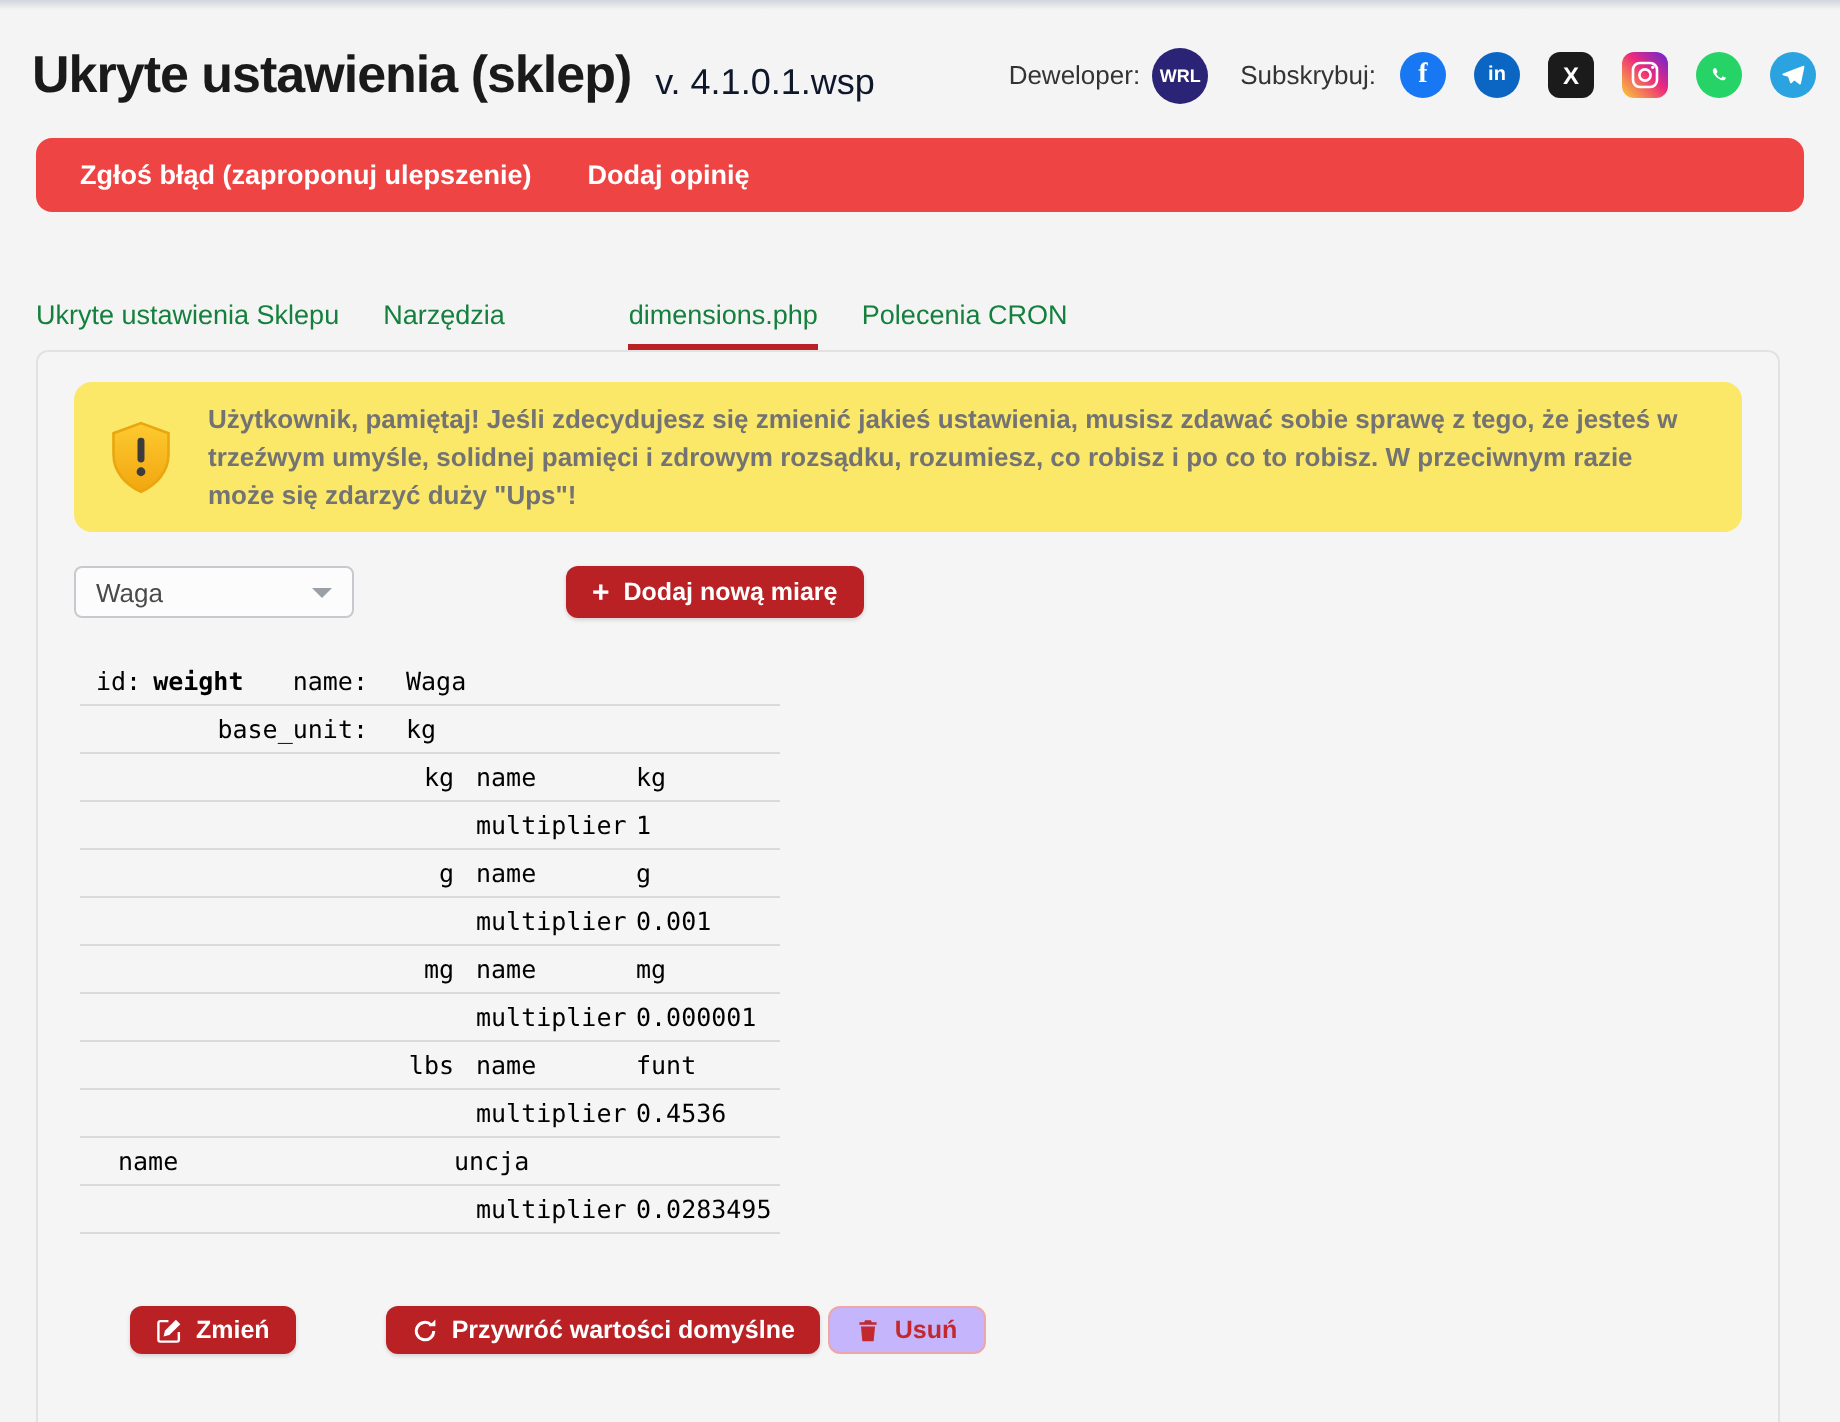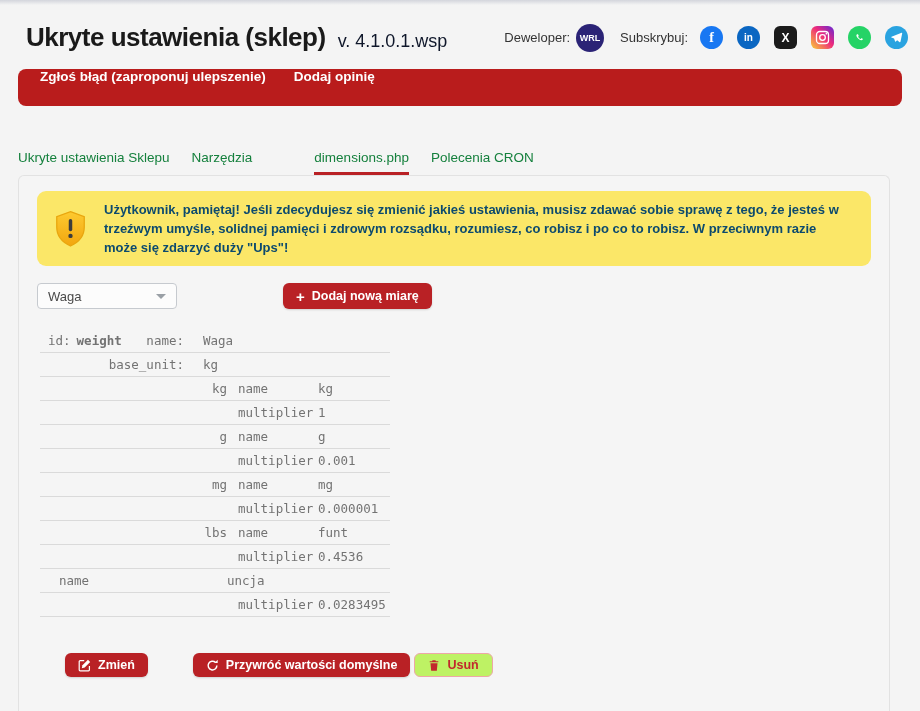--- a/index.html
+++ b/index.html
@@ -9,21 +9,21 @@
     font-family: "Liberation Sans", sans-serif;
     color: #222;
     overflow: hidden;
     position: relative;
   }
   .top-strip { height: 5px; background: linear-gradient(#d3d5dc, #f4f4f4); }
 
   
   .header {
     display: flex; align-items: center;
-    padding: 10px 10px 0 26px; height: 55px;
+    padding: 10px 10px 0 16px; height: 55px;
   }
   .page-title { font-size: 26px; font-weight: bold; color: #1a1a1a; letter-spacing: -0.5px; }
   .version { margin-left: 12px; font-size: 18px; font-weight: normal; color: #0f172a; padding-top: 8px; }
   .header-right { margin-left: auto; display: flex; align-items: center; font-size: 13px; color: #333; }
   .dev-label { margin-right: 6px; }
   .wrl-badge {
     width: 28px; height: 28px; border-radius: 50%;
     background: #2b2376; color: #fff; font-size: 9px; font-weight: bold;
     display: flex; align-items: center; justify-content: center; cursor: pointer;
   }
@@ -38,22 +38,22 @@
   .soc-fb { background: #1877f2; font-weight: bold; font-size: 14px; font-family: "Liberation Serif", serif; }
   .soc-li { background: #0a66c2; font-weight: bold; font-size: 10px; }
   .soc-x  { background: #1b1b1b; font-weight: bold; font-size: 12px; }
   .soc-ig { background: linear-gradient(45deg,#f9ce34,#ee2a7b 55%,#6228d7); }
   .soc-wa { background: #25d366; }
   .soc-tg { background: #2aa3e0; }
 
   
   .navbar {
     margin: 9px 18px 0 18px; height: 37px;
-    background: #b91c1c; border-radius: 8px;
-    display: flex; gap: 28px; padding: 0 22px;
+    background: #ef4444; border-radius: 8px;
+    display: flex; align-items: center; gap: 28px; padding: 0 22px;
   }
   .nav-item { color: #fff; font-weight: bold; font-size: 13.5px; cursor: pointer; }
 
   
   .tabs { margin: 44px 18px 0 18px; display: flex; gap: 22px; font-size: 13.5px; color: #15803d; }
   .tab { padding-bottom: 7px; cursor: pointer; border-bottom: 3px solid transparent; }
   .tab.active { border-bottom-color: #b92125; margin-left: 40px; }
 
   
   .card {
@@ -66,21 +66,21 @@
   }
 
   
   .warning {
     background: #fbe768; border-radius: 9px;
     display: flex; align-items: center; gap: 17px;
     padding: 9px 26px 9px 17px; min-height: 58px;
   }
   .shield { flex: 0 0 auto; display: flex; }
   .warning-text {
-    font-size: 13px; font-weight: bold; color: #0c4a6e; line-height: 19px; max-width: 772px;
+    font-size: 13px; font-weight: bold; color: #737373; line-height: 19px; max-width: 772px;
   }
 
   
   .toolbar { margin-top: 17px; display: flex; align-items: center; }
   .dropdown {
     width: 140px; height: 26px; background: #fcfcfc;
     border: 1px solid #c6cacf; border-radius: 4px;
     display: flex; align-items: center; justify-content: space-between;
     padding: 0 10px; font-size: 13px; color: #4a4a4a; cursor: pointer;
   }
@@ -91,41 +91,41 @@
     background: #b92125; color: #fff; font-weight: bold; font-size: 12.5px;
     font-family: "Liberation Sans", sans-serif; cursor: pointer;
     box-shadow: 0 1px 2px rgba(0,0,0,0.15);
   }
   .btn .plus { font-size: 15px; font-weight: bold; line-height: 1; }
   .btn-add { margin-left: 106px; }
 
   
   .mtable {
     margin: 20px 0 0 3px; width: 350px;
-    font-family: "DejaVu Sans Mono", monospace; font-size: 12.5px; color: #737373;
+    font-family: "DejaVu Sans Mono", monospace; font-size: 12.5px; color: #000000;
   }
   .trow {
     height: 24px; border-bottom: 1px solid #dadada;
     display: grid; align-items: center; padding-left: 8px;
   }
   .trow.kv { grid-template-columns: 136px 1fr; }
   .kv .c1 { text-align: right; }
   .kv .c1.split { display: flex; justify-content: space-between; }
   .kv .cval { padding-left: 19px; }
   .trow.urow { grid-template-columns: 179px 91px 1fr; }
   .urow .ukey { text-align: right; }
   .urow .ulabel { padding-left: 11px; }
   .bold { font-weight: bold; margin-left: 6px; }
 
   
   .actions { margin: 36px 0 0 28px; display: flex; align-items: center; height: 24px; }
   .actions .btn { height: 24px; }
   .btn-restore { margin-left: 45px; }
   .btn-delete {
-    margin-left: 4px; background: #bef264; color: #c2282d;
+    margin-left: 4px; background: #c4b5fd; color: #c2282d;
     border: 1px solid #eda7a7; box-shadow: none;
   }
   .icon { display: flex; align-items: center; }
 </style>
 </head>
 <body>
 
 <div class="top-strip"></div>
 
 <div class="header">

